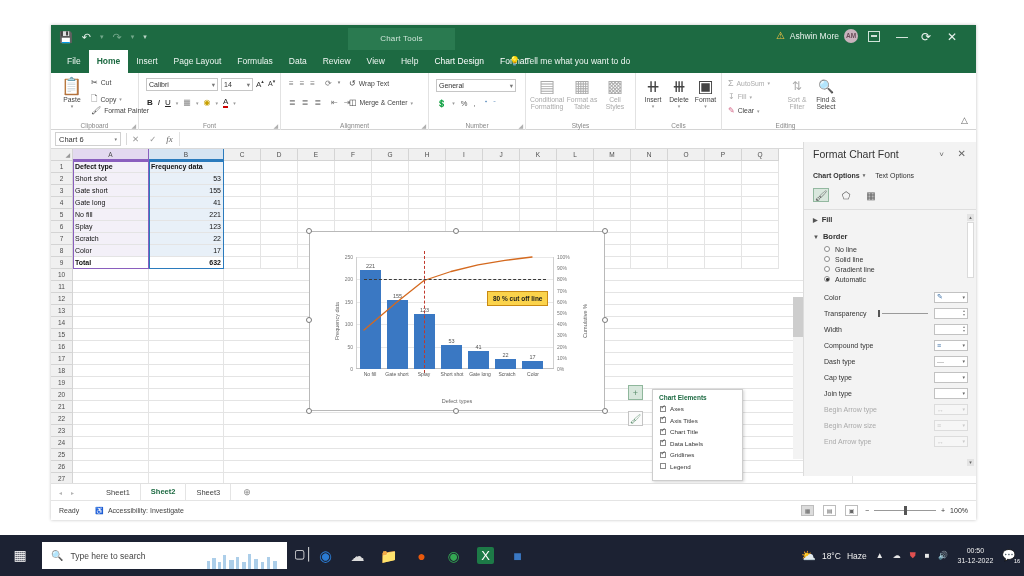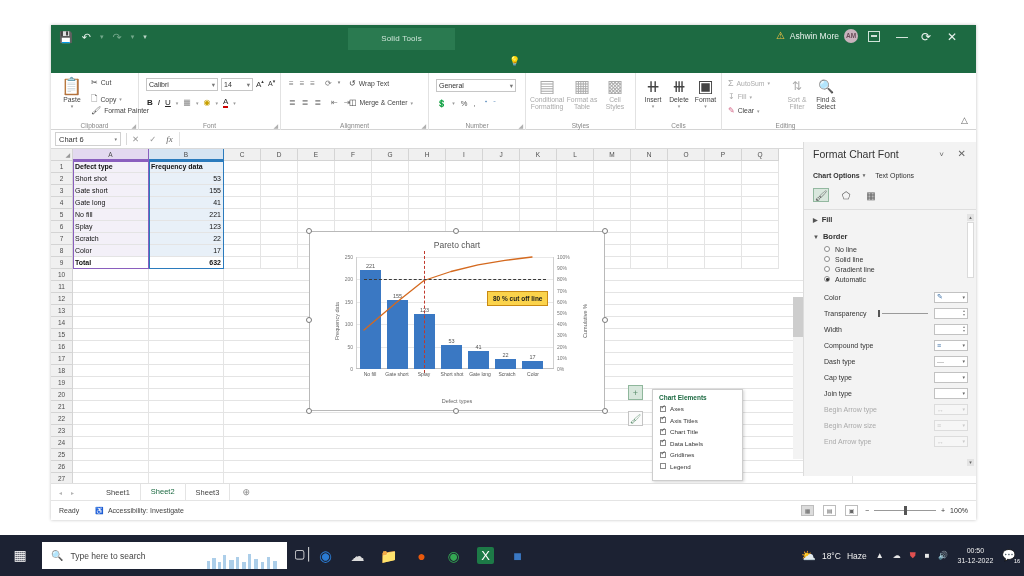--- a/index.html
+++ b/index.html
@@ -188,21 +188,21 @@
   .pscroll { position:absolute; right:2px; top:72px; width:7px; bottom:10px; }
   .pscroll .up,.pscroll .dn { width:7px; height:7px; background:#e3e3e3; font-size:5px;
                               text-align:center; line-height:7px; color:#666; }
   .pscroll .bar { position:absolute; top:8px; width:7px; height:56px; background:#fff; border:1px solid #dadada; }
 
   
   .sheetbar { position:absolute; left:0; right:0; bottom:20px; height:17px; background:#fff;
               border-top:1px solid #e0e0e0; display:flex; align-items:center; }
   .navarrows { display:flex; gap:9px; margin-left:8px; color:#b5b5b5; font-size:6px; }
   .stab { font-size:7.5px; color:#444; padding:0 10px; line-height:17px; border-right:1px solid #e4e4e4; }
-  .stab.active { color:#1d6a42; font-weight:normal; border-bottom:2px solid #1d6a42; }
+  .stab.active { color:#1d6a42; font-weight:bold; border-bottom:2px solid #1d6a42; }
   .addsheet { margin-left:12px; font-size:9px; color:#8a8a8a; }
   .hscroll { position:absolute; right:10px; bottom:22px; width:280px; height:11px; background:#f0f0f0; }
   .hscroll .lf,.hscroll .rt { position:absolute; top:0; width:11px; height:11px; font-size:6px;
                               color:#555; text-align:center; line-height:11px; background:#e6e6e6; }
   .hscroll .lf{left:0;} .hscroll .rt{right:0;}
   .vscroll { position:absolute; right:173px; top:148px; width:10px; bottom:38px; background:#f3f3f3; }
   .vscroll .th { position:absolute; top:0; left:0; width:10px; height:40px; background:#cdcdcd; }
   .statusbar { position:absolute; left:0; right:0; bottom:0; height:20px; background:#fff;
                border-top:1px solid #e4e4e4; display:flex; align-items:center; }
   .stext { font-size:7px; color:#444; margin-left:8px; }
@@ -245,36 +245,50 @@
 
     <div class="titlebar">
       <div class="qat">
         <span>💾</span>
         <span>↶</span>
         <span class="sm dim">▾</span>
         <span class="dim">↷</span>
         <span class="sm dim">▾</span>
         <span class="sm">▾</span>
       </div>
-      <div class="ctx-tools">Solid Tools</div>
+      <div class="ctx-tools">Chart Tools</div>
       <div class="user">
         <span class="warn">⚠</span>
         <span class="uname">Ashwin More</span>
         <span class="avatar">AM</span>
       </div>
       <div class="ribbonmode"></div>
       <div class="wctl wmin">—</div>
       <div class="wctl wmax">⟳</div>
       <div class="wctl wclose">✕</div>
       <div class="comment-btn">💬</div>
     </div>
 
     <div class="menubar">
+      <div class="menus">
+        <div class="menu">File</div>
+        <div class="menu active">Home</div>
+        <div class="menu">Insert</div>
+        <div class="menu">Page Layout</div>
+        <div class="menu">Formulas</div>
+        <div class="menu">Data</div>
+        <div class="menu">Review</div>
+        <div class="menu">View</div>
+        <div class="menu">Help</div>
+        <div class="menu ctx">Chart Design</div>
+        <div class="menu ctx">Format</div>
+      </div>
       <div class="tellme">
         <span class="bulb">💡</span>
+        <span>Tell me what you want to do</span>
       </div>
     </div>
 
     <div class="ribbon">
 
       <div class="grp" style="left:0; width:88px;">
         <div class="big" style="position:absolute; left:6px; top:4px; width:30px;">
           <span class="glyph">📋</span>
           <span>Paste</span>
           <span style="font-size:5px;color:#888;">▾</span>
@@ -781,21 +795,20 @@
       <div class="chartobj">
         <div class="handle" style="left:-4px; top:-4px;"></div>
         <div class="handle" style="left:143px; top:-4px;"></div>
         <div class="handle" style="right:-4px; top:-4px;"></div>
         <div class="handle" style="left:-4px; top:85px;"></div>
         <div class="handle" style="right:-4px; top:85px;"></div>
         <div class="handle" style="left:-4px; bottom:-4px;"></div>
         <div class="handle" style="left:143px; bottom:-4px;"></div>
         <div class="handle" style="right:-4px; bottom:-4px;"></div>
 
-        <div class="charttitle">Pareto chart</div>
         <div class="ylabel">Frequency data</div>
         <div class="y2label">Cumulative %</div>
         <div class="xlabel">Defect types</div>
 
         <div class="plot">
 
           <div class="gl" style="top:0;"></div>
           <div class="gl" style="top:22.4px;"></div>
           <div class="gl" style="top:44.8px;"></div>
           <div class="gl" style="top:67.2px;"></div>

